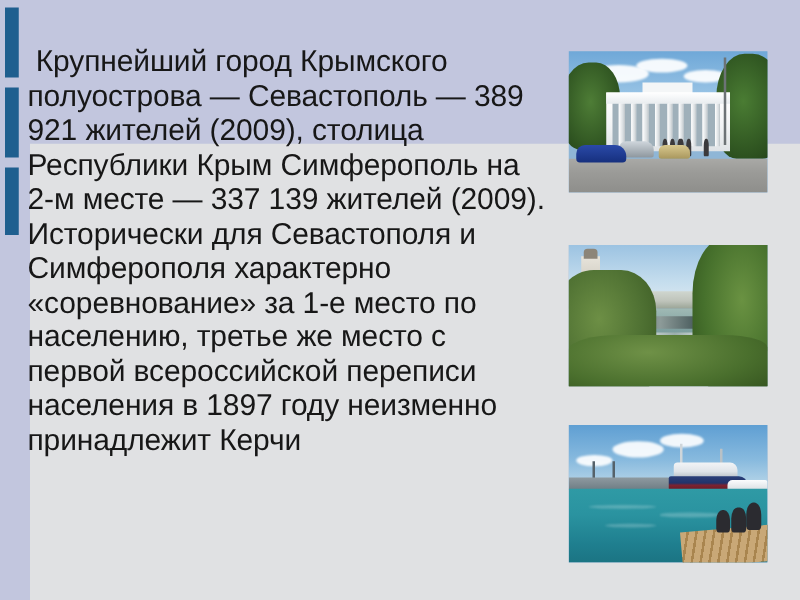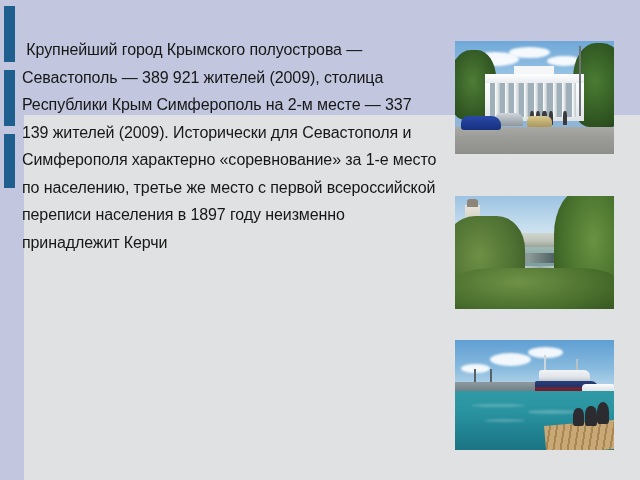--- a/index.html
+++ b/index.html
@@ -65,21 +65,21 @@
     display: block;
     font-weight: bold;
     font-size: 21.5px;
     line-height: 28px;
     padding-left: 13px;
     color: #111111;
   }
   #body-text {
     display: block;
     white-space: pre-wrap;
-    font-size: 16px;
+    font-size: 24px;
     line-height: 27.5px;
   }
 
   
   .photo {
     position: absolute;
     overflow: hidden;
     background: #8fb6d6;
   }
   #photo-colonnade { left: 455px; top: 41px;  width: 159px; height: 113px; }

